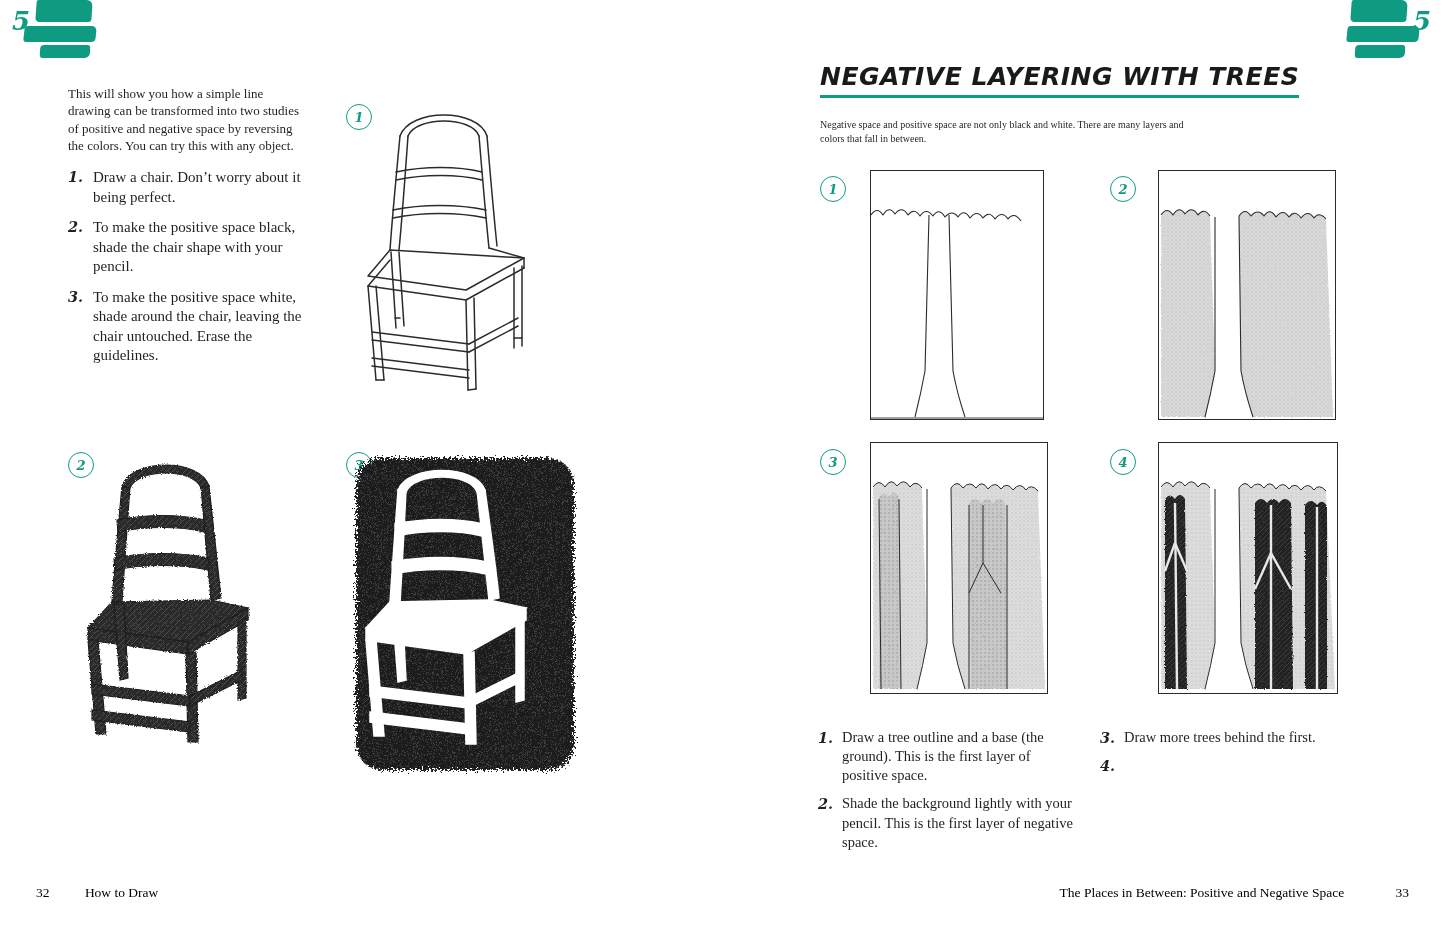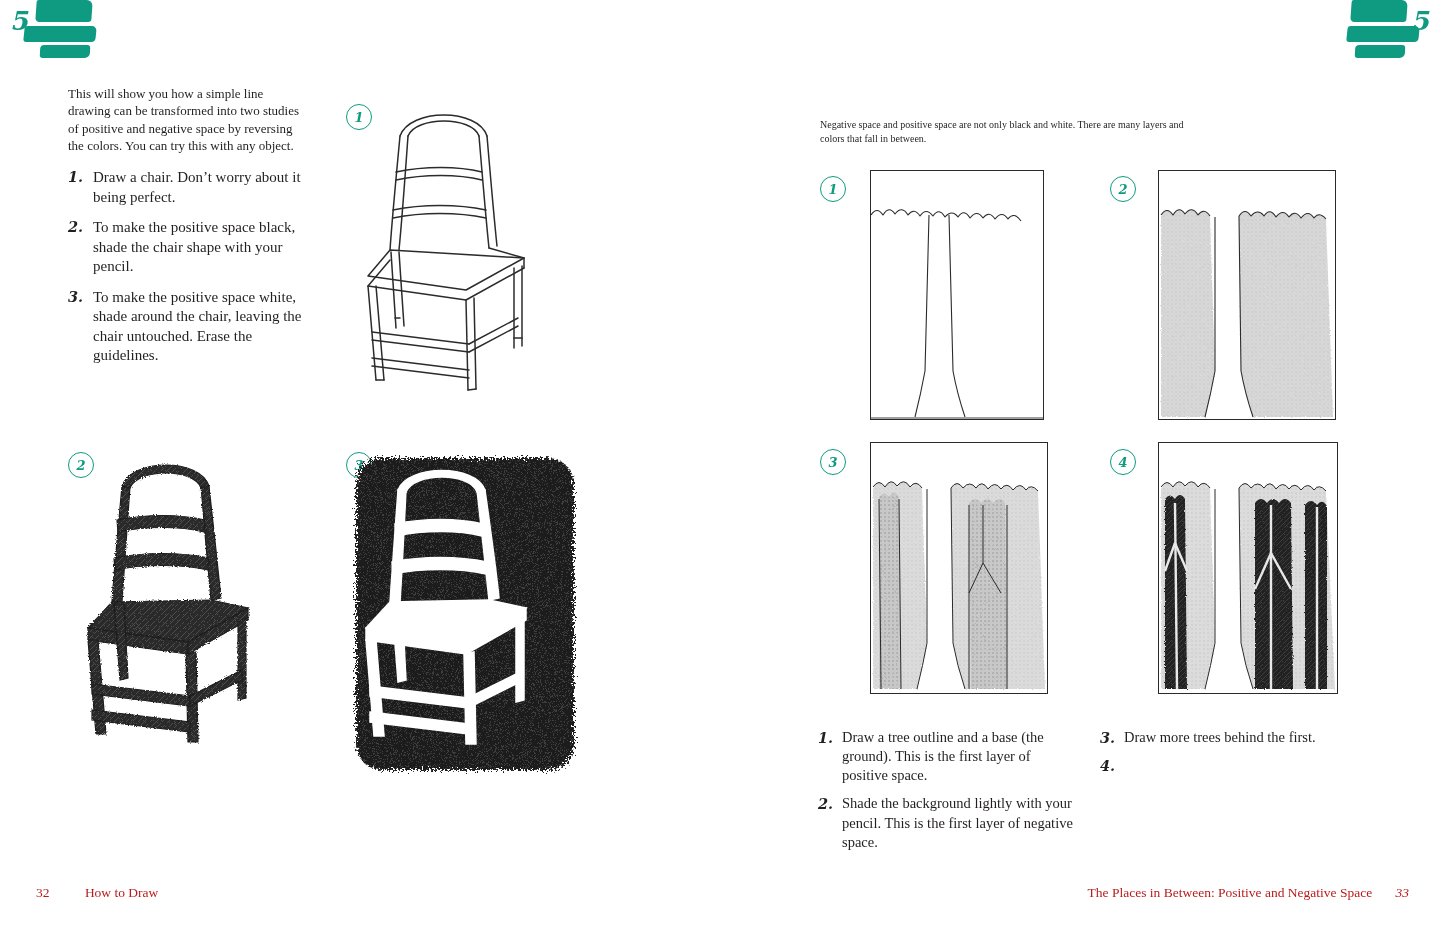--- a/index.html
+++ b/index.html
@@ -118,21 +118,21 @@
     color: #0f9b82;
     box-sizing: border-box;
   }
 
   
   .footer {
     position: absolute;
     bottom: 33px;
     font-family: "Liberation Serif", serif;
     font-size: 13.5px;
-    color: #b91c1c;
+    color: #000000;
   }
   .footer .pg { display: inline-block; }
   .footer .ttl { display: inline-block; }
 
   
   .left-col {
     position: absolute;
     left: 68px;
     top: 72px;
     width: 240px;
@@ -341,20 +341,23 @@
         <path d="M24 262 L122 274 L122 284 L24 272 Z"></path>
       </g>
     </svg>
   </div>
 
   <div class="footer" style="left:36px;">
     <span class="pg">32</span>
     <span class="ttl" style="margin-left:32px;">How to Draw</span>
   </div>
 
+  <div class="right-head">
+    <div class="head">NEGATIVE LAYERING WITH TREES</div>
+  </div>
   <p class="right-intro">Negative space and positive space are not only black and white. There are many layers and colors that fall in between.</p>
 
   <div class="circ-pos" style="left:820px; top:176px;">
     <div class="circle-num">1</div>
   </div>
   <div class="fig" style="left:870px; top:170px;">
     <div class="panel" style="width:174px; height:250px;">
       <svg width="172" height="248" viewBox="0 0 172 248">
         <g fill="none" stroke="#2b2b2b" stroke-width="1.1" stroke-linejoin="round">
           <path d="M0 44 q6 -9 12 0 q6 -10 12 -1 q7 -9 13 1 q6 -8 12 1 q6 -9 13 0 q6 -9 12 1 q7 -8 13 0 q6 -9 12 1 q7 -9 13 0 q6 -8 12 1 q7 -9 13 0 q6 -8 13 2"></path>
@@ -506,16 +509,16 @@
         <span>Draw more trees behind the first.</span>
       </li>
       <li>
         <span class="n">4.</span>
       </li>
     </ol>
   </div>
 
   <div class="footer" style="right:36px;">
     <span class="ttl">The Places in Between: Positive and Negative Space</span>
-    <span class="pg" style="margin-left:20px;font-style:italic;">33</span>
+    <span class="pg" style="margin-left:48px;">33</span>
   </div>
 
 </div>
 
 </body></html>

